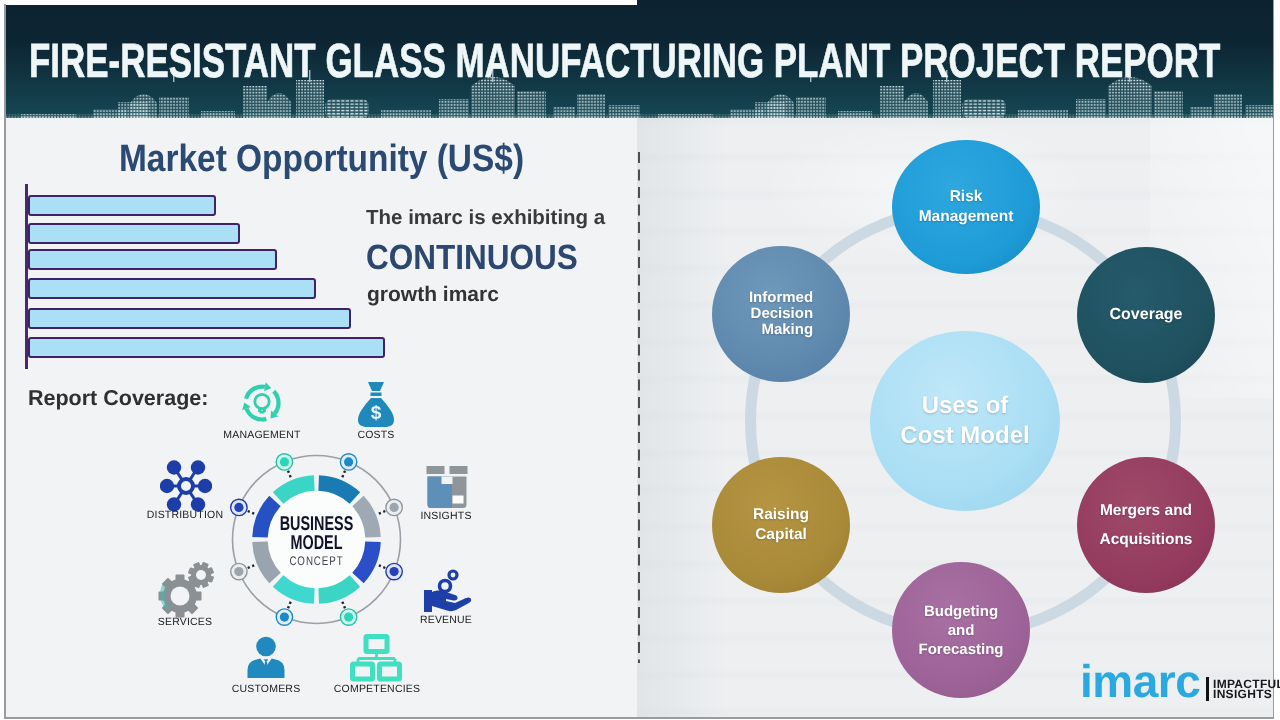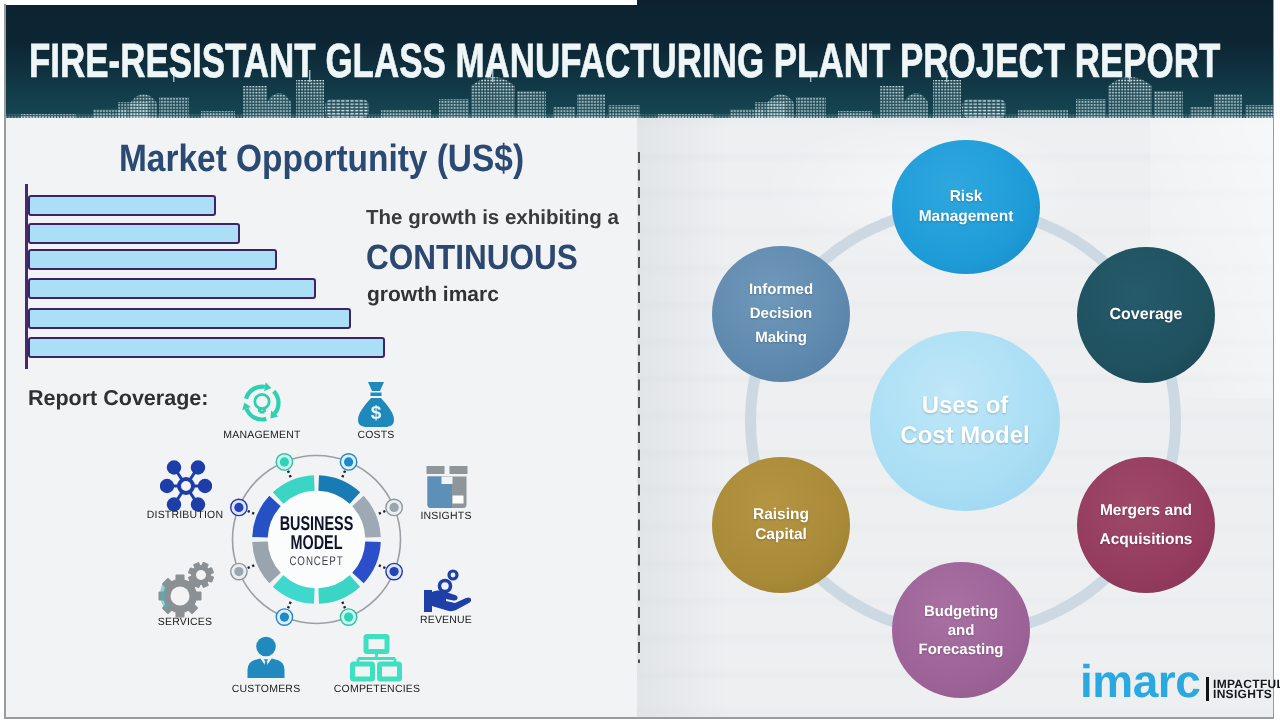--- a/index.html
+++ b/index.html
@@ -84,21 +84,21 @@
   <div class="abs title">FIRE-RESISTANT GLASS MANUFACTURING PLANT PROJECT REPORT</div>
 
   <div class="abs mtitle">Market Opportunity (US$)</div>
   <div class="abs axis"></div>
   <div class="abs bar" style="top:195px;width:184px;"></div>
   <div class="abs bar" style="top:222.6px;width:208px;"></div>
   <div class="abs bar" style="top:249.4px;width:245px;"></div>
   <div class="abs bar" style="top:278.2px;width:284px;"></div>
   <div class="abs bar" style="top:308.2px;width:319px;"></div>
   <div class="abs bar" style="top:336.8px;width:353px;"></div>
-  <div class="abs t1">The growth is exhibiting a</div>
+  <div class="abs t1">The imarc is exhibiting a</div>
   <div class="abs t2">CONTINUOUS</div>
   <div class="abs t3">growth imarc</div>
   <div class="abs rc">Report Coverage:</div>
 
   <svg class="abs" style="left:150px;top:440px;" width="340" height="260" viewBox="150 440 340 260">
     <circle cx="316.5" cy="539.5" r="84" fill="none" stroke="#9aa0a6" stroke-width="1.6"></circle>
 <circle cx="316.5" cy="539.5" r="49" fill="#fbfcfc"></circle>
 <path d="M278.1 498.0 A56.5 56.5 0 0 1 314.3 483.0" stroke="#3bd5c5" stroke-width="15.5" fill="none"></path>
 <path d="M318.7 483.0 A56.5 56.5 0 0 1 354.9 498.0" stroke="#1a7ab4" stroke-width="15.5" fill="none"></path>
 <path d="M358.0 501.1 A56.5 56.5 0 0 1 373.0 537.3" stroke="#9fa9b4" stroke-width="15.5" fill="none"></path>
@@ -246,21 +246,21 @@
   <div class="iclabel" style="left:396px;top:510px;width:100px;">INSIGHTS</div>
   <div class="iclabel" style="left:135px;top:616px;width:100px;">SERVICES</div>
   <div class="iclabel" style="left:396px;top:614px;width:100px;">REVENUE</div>
   <div class="iclabel" style="left:216px;top:683px;width:100px;">CUSTOMERS</div>
   <div class="iclabel" style="left:327px;top:683px;width:100px;">COMPETENCIES</div>
 
   <div class="abs bigring"></div>
   <div class="ball" style="left:870px;top:331px;width:190px;height:180px;background:radial-gradient(circle at 42% 35%,#bfe7f8 0%,#a9def4 60%,#98d2ee 100%);font-size:24px;line-height:30px;">Uses of<br>Cost Model</div>
   <div class="ball" style="left:892px;top:140px;width:148px;height:134px;background:radial-gradient(circle at 42% 35%,#2fa7de 0%,#1e9cd8 62%,#1784bd 100%);font-size:15.5px;line-height:20px;">Risk<br>Management</div>
   <div class="ball" style="left:1077px;top:247px;width:138px;height:136px;background:radial-gradient(circle at 42% 35%,#265b6c 0%,#1f515f 62%,#194450 100%);font-size:16px;">Coverage</div>
-  <div class="ball" style="left:712px;top:246px;width:138px;height:136px;background:radial-gradient(circle at 42% 35%,#6f99ba 0%,#5f88ae 62%,#527ba0 100%);font-size:15px;line-height:24px;">Informed<br>Decision<br>Making</div>
+  <div class="ball" style="left:712px;top:246px;width:138px;height:136px;background:radial-gradient(circle at 42% 35%,#6f99ba 0%,#5f88ae 62%,#527ba0 100%);font-size:15px;line-height:16px;text-align:right;">Informed<br>Decision<br>Making</div>
   <div class="ball" style="left:712px;top:457px;width:138px;height:136px;background:radial-gradient(circle at 42% 35%,#b59542 0%,#a98a38 62%,#95782e 100%);font-size:15.5px;line-height:20px;">Raising<br>Capital</div>
   <div class="ball" style="left:1077px;top:457px;width:138px;height:136px;background:radial-gradient(circle at 42% 35%,#9f4a69 0%,#943b5e 62%,#833253 100%);font-size:15.5px;line-height:29px;">Mergers and<br>Acquisitions</div>
   <div class="ball" style="left:892px;top:562px;width:138px;height:136px;background:radial-gradient(circle at 42% 35%,#a870a3 0%,#9d6398 62%,#8c5787 100%);font-size:15px;line-height:19px;">Budgeting<br>and<br>Forecasting</div>
 
   <svg class="abs dash" width="4" height="511">
       <line x1="2" y1="0" x2="2" y2="511" stroke="#3d3d3d" stroke-width="1.8" stroke-dasharray="11 6.5"></line>
     </svg>
 
   <div class="abs lineL"></div>
   <div class="abs lineR"></div>

